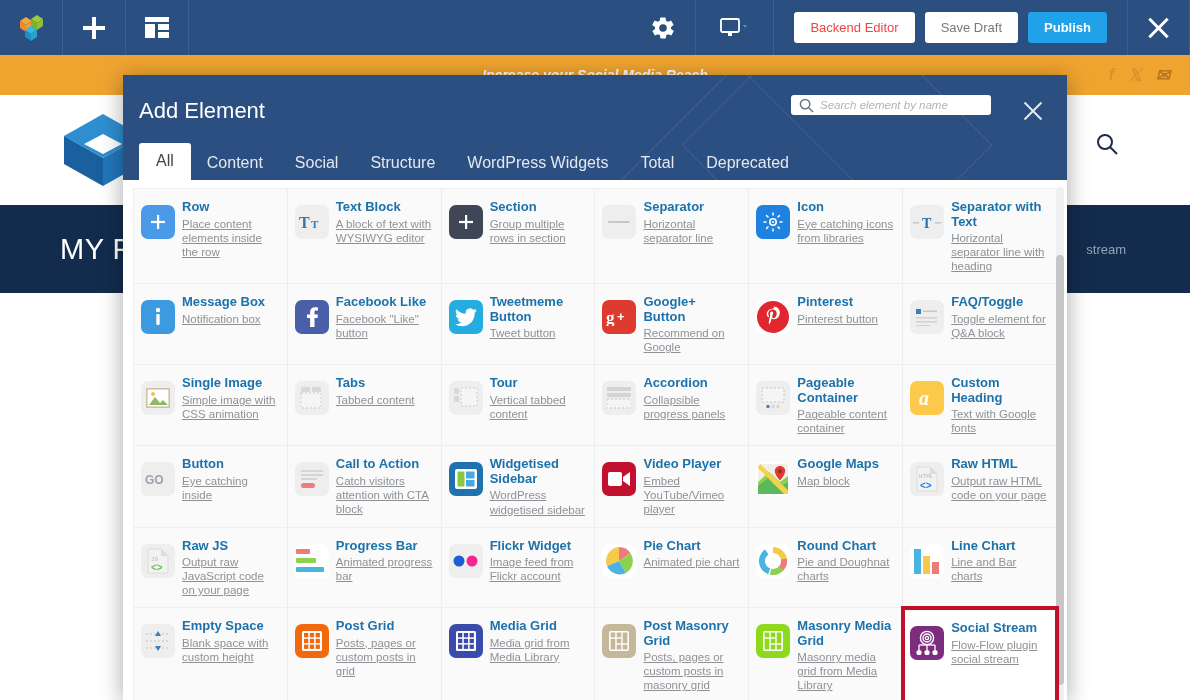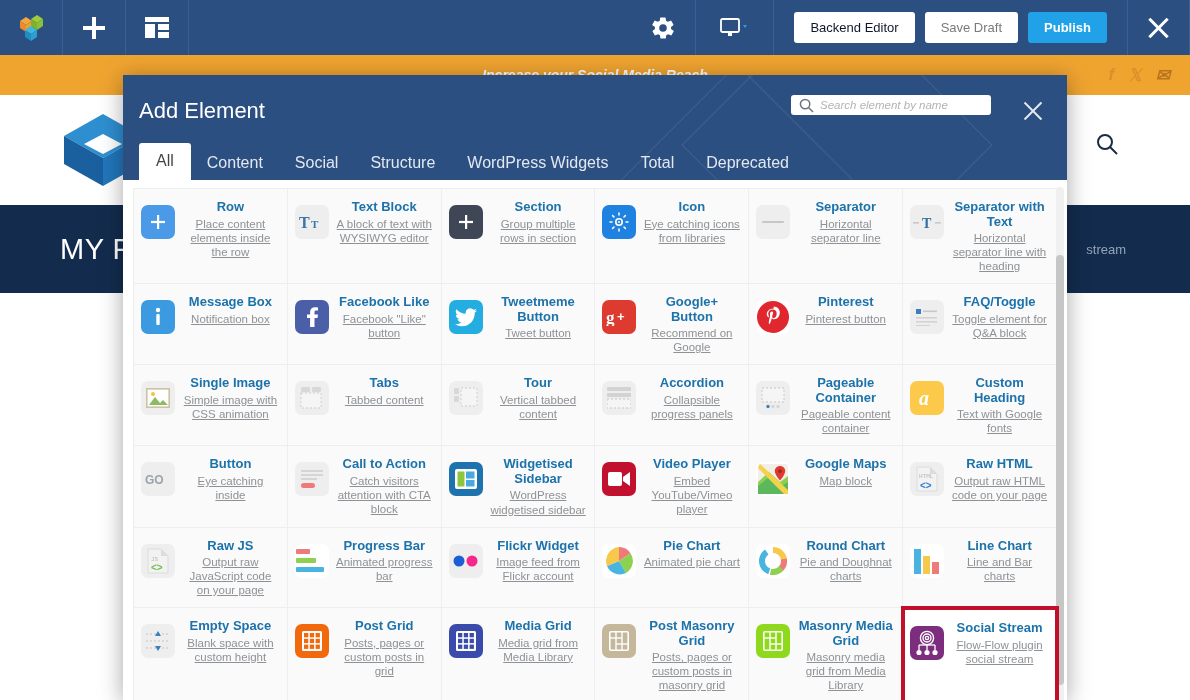--- a/index.html
+++ b/index.html
@@ -29,21 +29,21 @@
   .vc-screen-cell { width:78px; }
   .vc-btns { display:flex; align-items:center; gap:10px; padding:0 20px; height:55px; }
   .vc-close-cell { width:63px; border-left:1px solid #3a5f92; }
 
   .vc-btn {
     border:none; border-radius:3px; font-size:13px;
     padding:9px 16px; cursor:pointer; font-family:"Liberation Sans", sans-serif;
     background:#ffffff; color:#7a7a7a; line-height:1;
   }
   .vc-btn.publish { background:#20a1e8; color:#ffffff; font-weight:bold; }
-  .vc-btn.backend { color:#0f172a; }
+  .vc-btn.backend { color:#ef4444; }
 
   .icon-plus-bar {
     position:relative; width:22px; height:22px;
   }
   .icon-plus-bar:before, .icon-plus-bar:after {
     content:''; position:absolute; background:#fff;
   }
   .icon-plus-bar:before { left:9px; top:0; width:4px; height:22px; }
   .icon-plus-bar:after  { top:9px; left:0; height:4px; width:22px; }
 
@@ -129,21 +129,20 @@
     background:transparent;
   }
   .tab.active {
     background:#fff; color:#444; border-radius:3px 3px 0 0; padding:10px 17px 11px;
   }
 
   
   .modal-body {
     position:relative; height:520px; background:#fff; overflow:hidden;
     padding:8px 10px 0 10px;
-    text-align:center;
   }
   .grid {
     display:grid; grid-template-columns:repeat(6, 1fr);
     border-left:1px solid #eceef0; border-top:1px solid #eceef0;
     width:924px;
   }
   .cell {
     display:flex; align-items:flex-start; gap:7px;
     padding:10px 8px 10px 7px;
     border-right:1px solid #eceef0; border-bottom:1px solid #eceef0;
@@ -313,20 +312,31 @@
           <div class="cell">
             <div class="cell-ico" style="background: rgb(63, 71, 87);">
               <svg xmlns="http://www.w3.org/2000/svg" width="16" height="16" viewBox="0 0 16 16">
                 <rect x="7" y="1" width="2.2" height="14" fill="#ffffff"></rect>
                 <rect x="1" y="6.9" width="14" height="2.2" fill="#ffffff"></rect>
               </svg>
             </div>
             <div class="cell-txt">
               <div class="cell-name">Section</div>
               <div class="cell-desc">Group multiple rows in section</div>
+            </div>
+          </div>
+          <div class="cell">
+            <div class="cell-ico" style="background: rgb(238, 238, 238);">
+              <svg xmlns="http://www.w3.org/2000/svg" width="22" height="6" viewBox="0 0 22 6">
+                <rect x="0" y="2" width="22" height="2" rx="1" fill="#c7c7c7"></rect>
+              </svg>
+            </div>
+            <div class="cell-txt">
+              <div class="cell-name">Separator</div>
+              <div class="cell-desc">Horizontal separator line</div>
             </div>
           </div>
           <div class="cell">
             <div class="cell-ico" style="background: rgb(31, 130, 224);">
               <svg xmlns="http://www.w3.org/2000/svg" width="20" height="20" viewBox="0 0 20 20">
                 <circle cx="10" cy="10" r="3.2" fill="none" stroke="#ffffff" stroke-width="1.6"></circle>
                 <circle cx="10" cy="10" r="1.1" fill="#ffffff"></circle>
                 <g stroke="#ffffff" stroke-width="1.5" stroke-linecap="round">
                   <line x1="10" y1="1" x2="10" y2="3"></line>
                   <line x1="10" y1="17" x2="10" y2="19"></line>
@@ -335,31 +345,20 @@
                   <line x1="3.6" y1="3.6" x2="5" y2="5"></line>
                   <line x1="15" y1="15" x2="16.4" y2="16.4"></line>
                   <line x1="3.6" y1="16.4" x2="5" y2="15"></line>
                   <line x1="15" y1="5" x2="16.4" y2="3.6"></line>
                 </g>
               </svg>
             </div>
             <div class="cell-txt">
               <div class="cell-name">Icon</div>
               <div class="cell-desc">Eye catching icons from libraries</div>
-            </div>
-          </div>
-          <div class="cell">
-            <div class="cell-ico" style="background: rgb(238, 238, 238);">
-              <svg xmlns="http://www.w3.org/2000/svg" width="22" height="6" viewBox="0 0 22 6">
-                <rect x="0" y="2" width="22" height="2" rx="1" fill="#c7c7c7"></rect>
-              </svg>
-            </div>
-            <div class="cell-txt">
-              <div class="cell-name">Separator</div>
-              <div class="cell-desc">Horizontal separator line</div>
             </div>
           </div>
           <div class="cell">
             <div class="cell-ico" style="background: rgb(238, 238, 238);">
               <svg xmlns="http://www.w3.org/2000/svg" width="28" height="16" viewBox="0 0 28 16">
                 <rect x="0" y="8" width="6" height="1.6" fill="#c9c9c9"></rect>
                 <rect x="22" y="8" width="6" height="1.6" fill="#c9c9c9"></rect>
                 <text x="9" y="14" font-family="Liberation Serif, serif" font-size="14" font-weight="bold" fill="#2f6fa3">T</text>
               </svg>
             </div>

